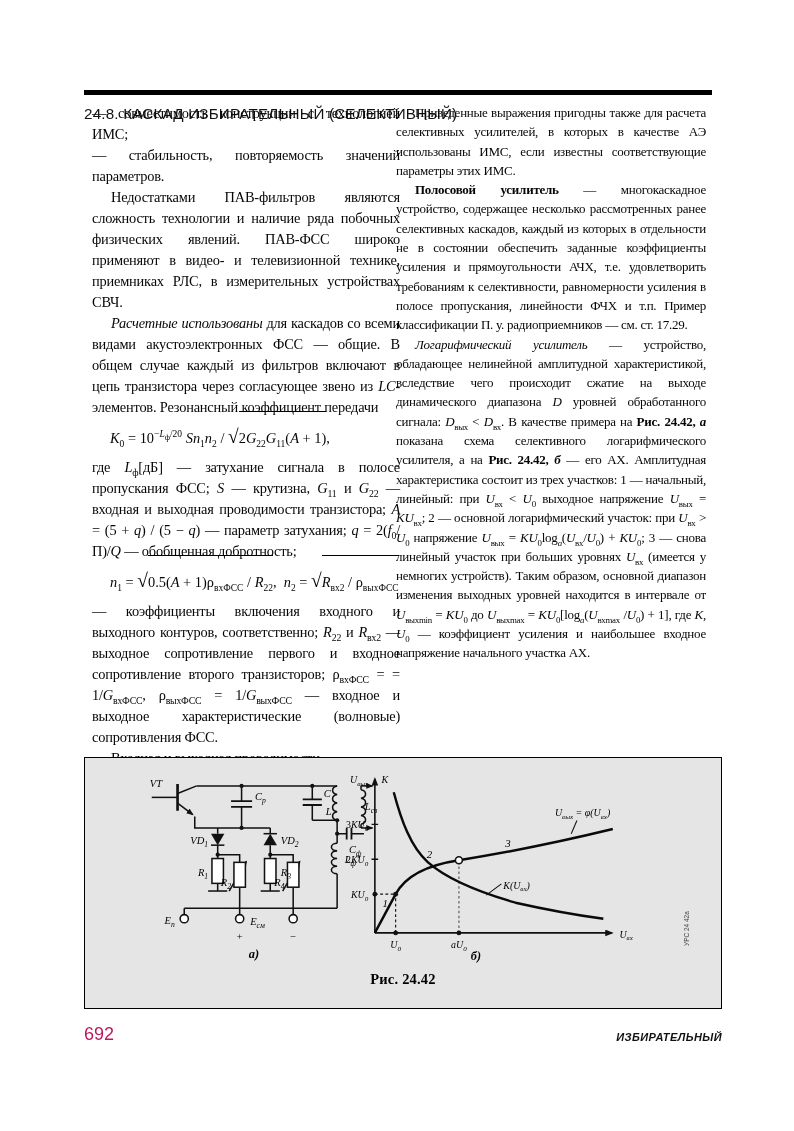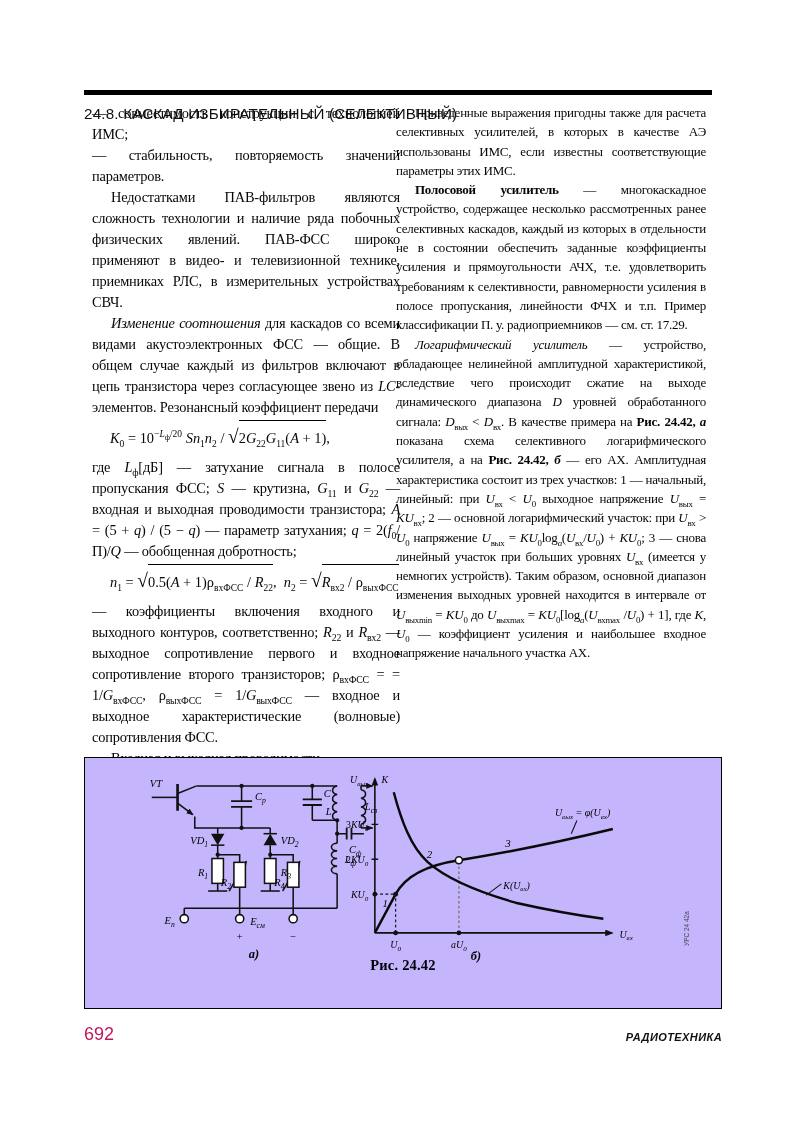--- a/index.html
+++ b/index.html
@@ -13,26 +13,26 @@
   .col-left{left:84px;width:308px;font-size:14.4px;line-height:21px;letter-spacing:-.2px;height:656px;margin-left:8px;}
   .col-right{left:396px;width:310px;font-size:13px;line-height:19.3px;letter-spacing:-.25px;height:656px;}
   .ind{text-indent:19px;}
   .col i{font-family:"Liberation Serif",serif;}
   .col sub{font-size:.68em;line-height:0;}
   .col sup{font-size:.68em;line-height:0;}
   .col sup sub{font-size:.85em;}
   .formula{margin:6px 0 6px 18px;line-height:26px;text-align:left;letter-spacing:0;}
   .formula sub{font-size:.66em;}  .formula sup{font-size:.66em;}
   .rt{font-size:1.35em;font-style:normal;}
-  .ov{border-top:1.4px solid #000;padding-top:9px;}
+  .ov{border-top:1.4px solid #000;padding-top:18px;}
   .figure-box{position:absolute;left:84px;top:757px;width:636px;height:250px;
-        border:1.5px solid #000;background:#c4b5fd;}
+        border:1.5px solid #000;background:#e5e5e5;}
   .circuit-svg{position:absolute;left:40px;top:12px;}
   .graph-svg{position:absolute;left:250px;top:4px;}
-  .caption{position:absolute;left:0;top:199px;width:100%;text-align:center;
+  .caption{position:absolute;left:0;top:213px;width:100%;text-align:center;
         font-weight:bold;font-size:14.5px;letter-spacing:.2px;}
   .sidenote{position:absolute;left:598px;top:188px;font-size:6.5px;color:#444;
         font-family:"Liberation Sans",sans-serif;transform:rotate(-90deg);transform-origin:left top;white-space:nowrap;}
   .page-num{position:absolute;left:84px;top:1024px;font-family:"Liberation Sans",sans-serif;
         font-size:18px;color:#be185d;}
   .journal{position:absolute;right:72px;top:1031px;font-family:"Liberation Sans",sans-serif;
         font-style:italic;font-weight:bold;font-size:11px;letter-spacing:.4px;color:#111;}
   
   .clbl{font-family:"Liberation Serif",serif;font-style:italic;font-size:11px;fill:#000;}
   .csub{font-size:8px;}
@@ -49,21 +49,21 @@
 
 <div class="page">
 
   <div class="running-head">24.8. КАСКАД ИЗБИРАТЕЛЬНЫЙ (СЕЛЕКТИВНЫЙ)</div>
   <div class="head-rule"></div>
 
   <div class="col col-left">
     <p>— совместимость конструкции с технологией ИМС;</p>
     <p>— стабильность, повторяемость значений параметров.</p>
     <p class="ind">Недостатками ПАВ-фильтров являются сложность технологии и наличие ряда побочных физических явлений. ПАВ-ФСС широко применяют в видео- и телевизионной технике, приемниках РЛС, в измерительных устройствах СВЧ.</p>
-    <p class="ind"><i>Изменение соотношения</i> для каскадов со всеми видами акустоэлектронных ФСС — общие. В общем случае каждый из фильтров включают в цепь транзистора через согласующее звено из <i>LC</i>-элементов. Резонансный коэффициент передачи</p>
+    <p class="ind"><i>Расчетные использованы</i> для каскадов со всеми видами акустоэлектронных ФСС — общие. В общем случае каждый из фильтров включают в цепь транзистора через согласующее звено из <i>LC</i>-элементов. Резонансный коэффициент передачи</p>
     <div class="formula"><i>K</i><sub>0</sub> = 10<sup>−<i>L</i><sub>ф</sub>/20</sup> <i>Sn</i><sub>1</sub><i>n</i><sub>2</sub> / <span class="rt">√</span><span class="ov">2<i>G</i><sub>22</sub><i>G</i><sub>11</sub>(<i>A</i> + 1)</span>,</div>
     <p>где <i>L</i><sub>ф</sub>[дБ] — затухание сигнала в полосе пропускания ФСС; <i>S</i> — крутизна, <i>G</i><sub>11</sub> и <i>G</i><sub>22</sub> — входная и выходная проводимости транзистора; <i>A</i> = (5 + <i>q</i>) / (5 − <i>q</i>) — параметр затухания; <i>q</i> = 2(<i>f</i><sub>0</sub>/П)/<i>Q</i> — обобщенная добротность;</p>
     <div class="formula"><i>n</i><sub>1</sub> = <span class="rt">√</span><span class="ov">0.5(<i>A</i> + 1)ρ<sub>вхФСС</sub> / <i>R</i><sub>22</sub></span>,&nbsp;&nbsp;<i>n</i><sub>2</sub> = <span class="rt">√</span><span class="ov"><i>R</i><sub>вх2</sub> / ρ<sub>выхФСС</sub></span></div>
     <p>— коэффициенты включения входного и выходного контуров, соответственно; <i>R</i><sub>22</sub> и <i>R</i><sub>вх2</sub> — выходное сопротивление первого и входное сопротивление второго транзисторов; ρ<sub>вхФСС</sub> = = 1/<i>G</i><sub>вхФСС</sub>, ρ<sub>выхФСС</sub> = 1/<i>G</i><sub>выхФСС</sub> — входное и выходное характеристические (волновые) сопротивления ФСС.</p>
     <p class="ind">Входная и выходная проводимости</p>
     <div class="formula"><i>G</i><sub>вхФСС</sub> = (<i>G</i><sub>0экв</sub> + <i>G</i><sub>22</sub>) / <i>n</i><sub>1</sub><sup>2</sup>,<br><i>G</i><sub>выхФСС</sub> = <i>n</i><sub>2</sub><sup>2</sup> /<i>G</i><sub>вх2</sub> = <i>n</i><sub>2</sub><sup>2</sup> <i>R</i><sub>вх2</sub>.</div>
   </div>
 
   <div class="col col-right">
     <p class="ind">Приведенные выражения пригодны также для расчета селективных усилителей, в которых в качестве АЭ использованы ИМС, если известны соответствующие параметры этих ИМС.</p>
@@ -196,15 +196,15 @@
       <text x="97" y="102" class="greg">2</text>
       <text x="180" y="90" class="greg">3</text>
       <text x="149" y="210" class="gpanel mid">б)</text>
     </svg>
 
     <div class="sidenote">УРС 24 42а</div>
     <div class="caption">Рис. 24.42</div>
   </div>
 
   <div class="page-num">692</div>
-  <div class="journal">РАДИОТЕХНИКА</div>
+  <div class="journal">ИЗБИРАТЕЛЬНЫЙ</div>
 
 </div>
 
 </body></html>

